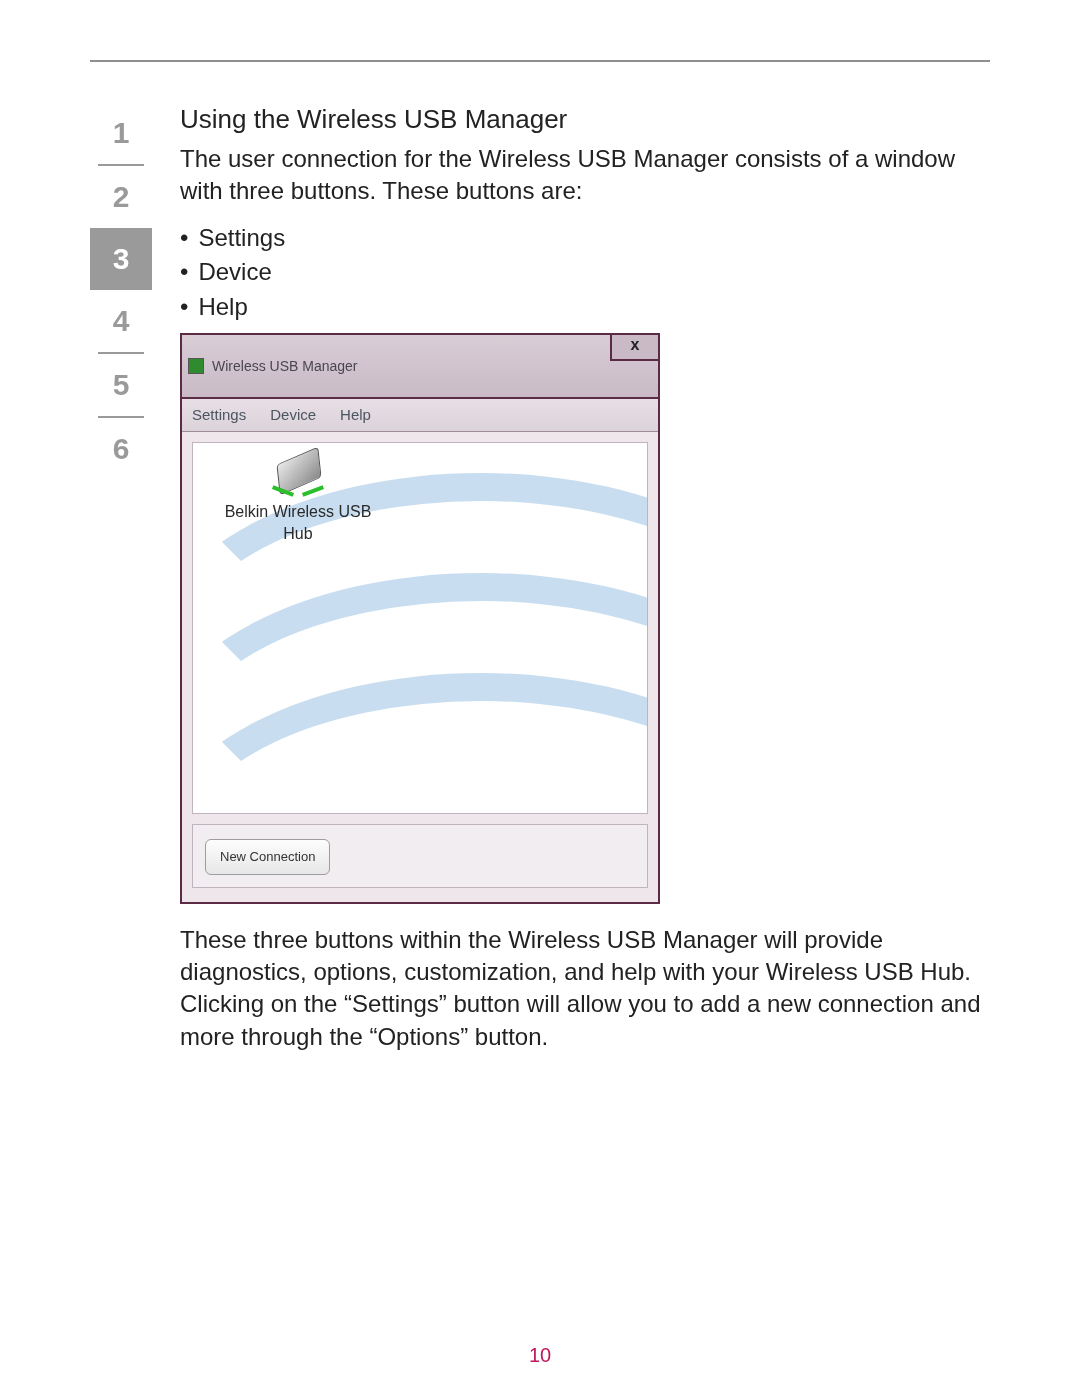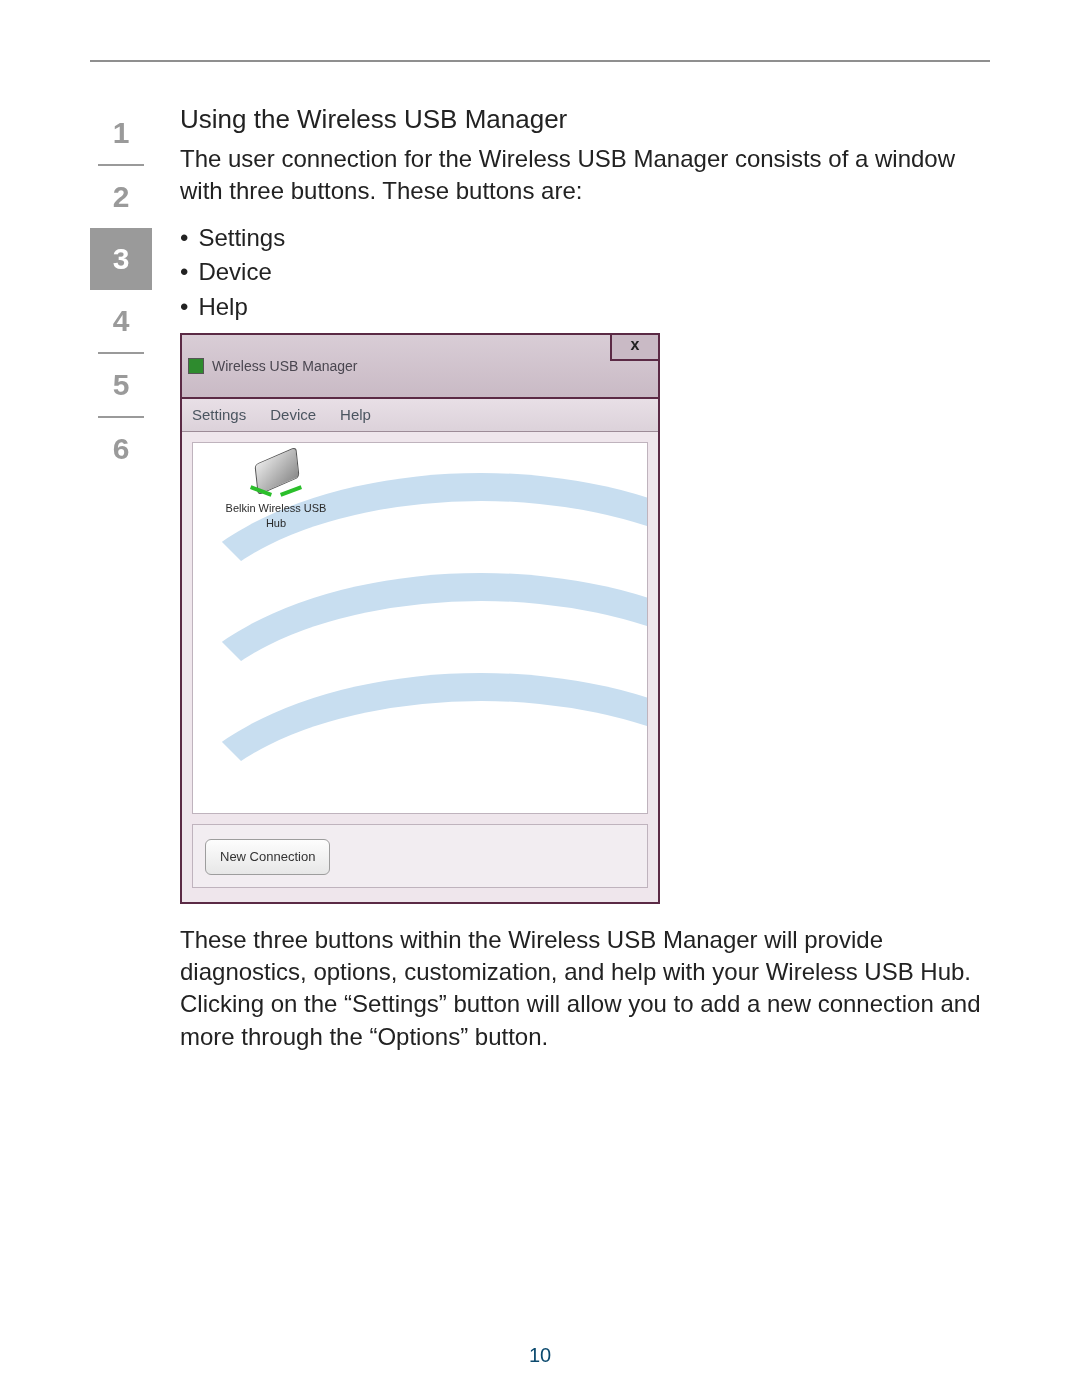--- a/index.html
+++ b/index.html
@@ -152,24 +152,24 @@
     width: 600px;
     height: 300px;
     left: -40px;
   }
   .wave.w1 { top: 30px; }
   .wave.w2 { top: 130px; }
   .wave.w3 { top: 230px; }
   .device {
     position: absolute;
     top: 8px;
-    left: 8px;
+    left: 30px;
     width: 150px;
     text-align: center;
-    font-size: 11px;
+    font-size: 16px;
     color: #2a2a2a;
     z-index: 3;
   }
   .device-icon {
     width: 56px;
     height: 46px;
     margin: 0 auto 4px auto;
     position: relative;
   }
   .device-icon .body {
@@ -214,21 +214,21 @@
   .after-para {
     margin-top: 20px;
   }
   .page-number {
     position: absolute;
     bottom: 30px;
     left: 0;
     width: 100%;
     text-align: center;
     font-size: 20px;
-    color: #0c4a6e;
+    color: #be185d;
   }
 </style>
 </head>
 <body>
 
 <div class="page">
   <hr class="title-rule">
 
   <div class="content-row">
 

